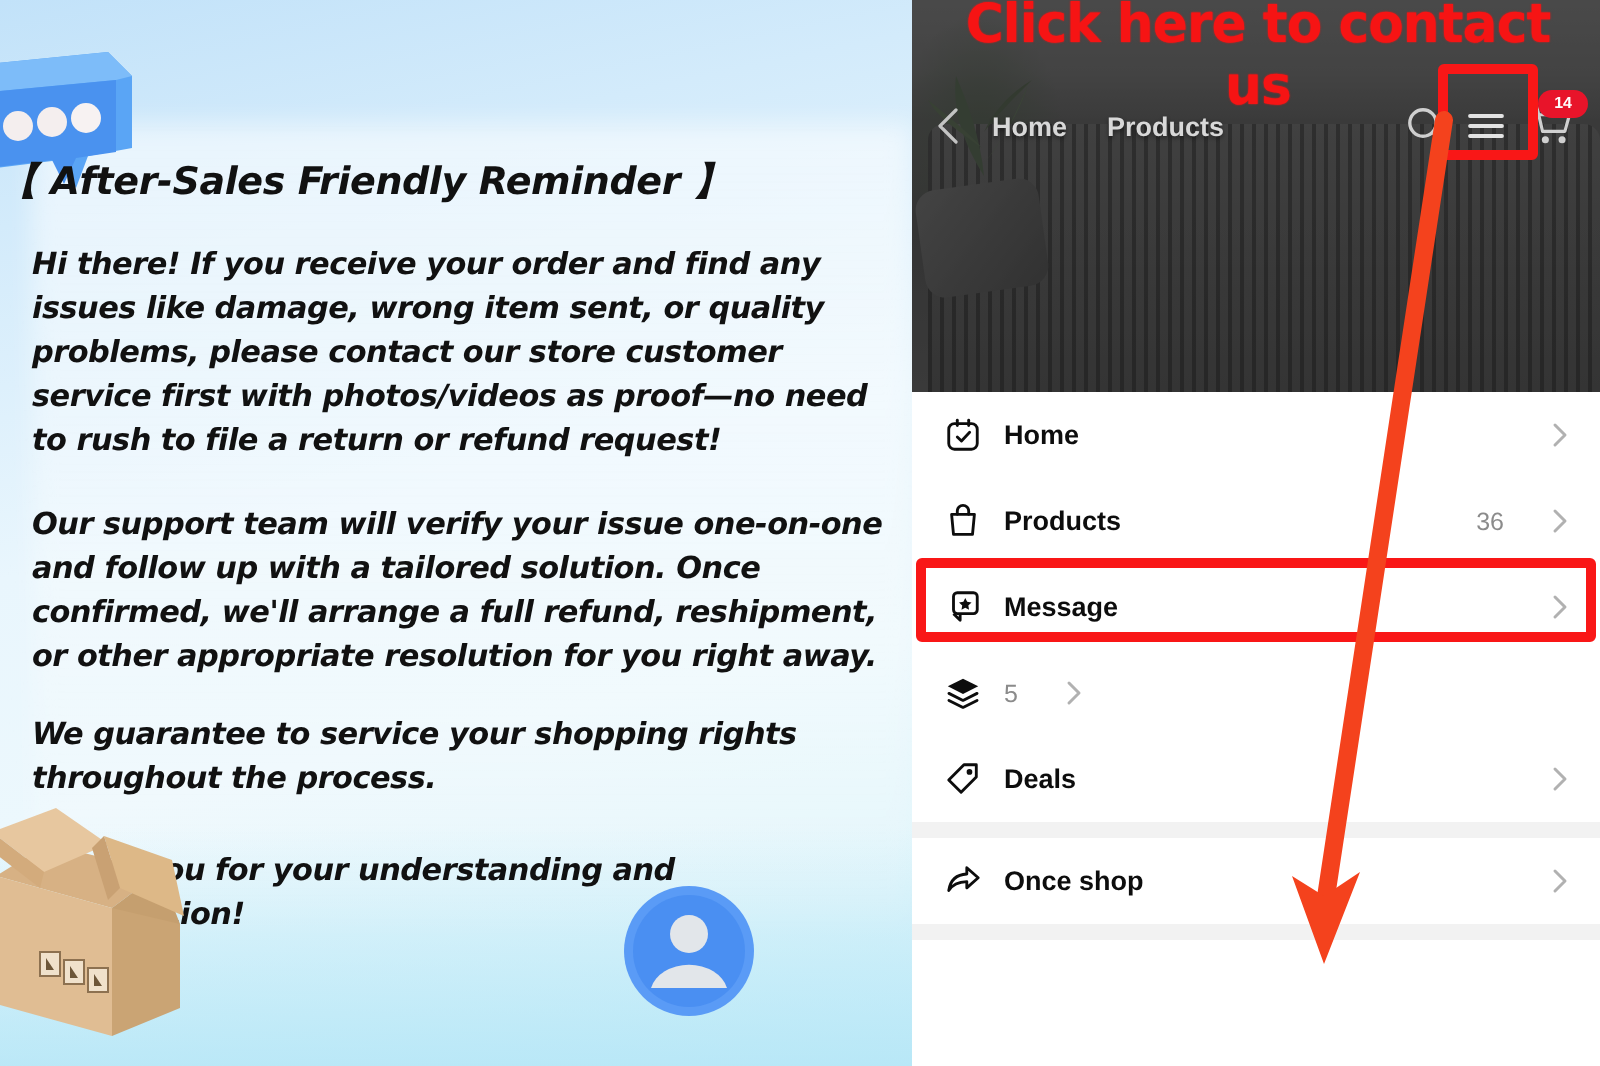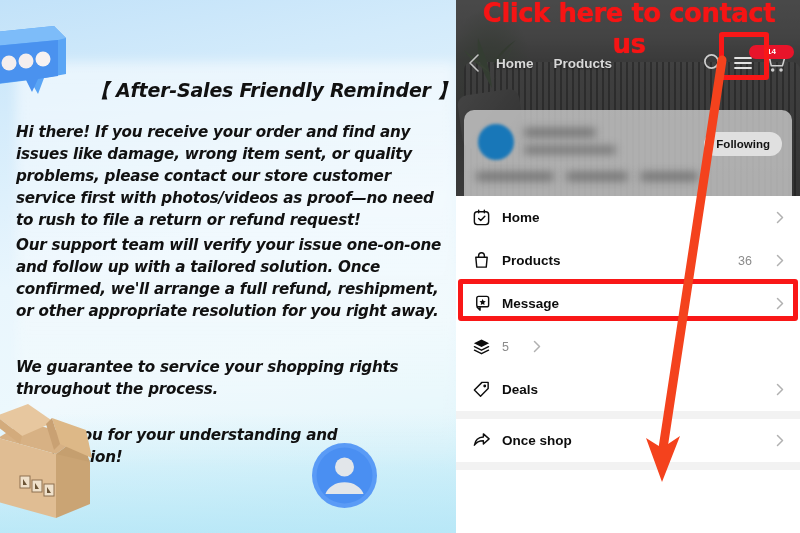--- a/index.html
+++ b/index.html
@@ -36,33 +36,33 @@
 
   
   #avatar-badge { position: absolute; left: 312px; top: 443px; width: 65px; height: 65px; }
 
   #left-content {
     position: absolute; left: 0; top: 0; width: 456px; height: 533px;
     padding: 0 16px;
   }
   .reminder-title {
     position: absolute; left: 0; right: 0; top: 78px;
-    text-align: right;
+    text-align: left;
     font-size: 19px; font-weight: bold; font-style: italic;
     color: #111111; letter-spacing: -0.2px;
     font-family: "DejaVu Sans", sans-serif;
   }
   .reminder-para {
     position: absolute; left: 16px; right: 10px;
     font-size: 15.2px; font-weight: bold; font-style: italic;
     color: #111111; line-height: 1.45; letter-spacing: -0.25px;
     font-family: "DejaVu Sans", sans-serif;
   }
   #para-1 { top: 121px; }
-  #para-2 { top: 234px; }
+  #para-2 { top: 251px; }
   #para-3 { top: 356px; }
   #para-4 { top: 424px; }
 
   
   #right-panel {
     position: absolute; left: 456px; top: 0; width: 344px; height: 533px;
     background: #ffffff; overflow: hidden;
   }
 
   
@@ -102,21 +102,21 @@
     color: #d8d8d8; font-size: 13.5px; font-weight: bold; padding: 0 8px;
     text-shadow: 0 1px 2px rgba(0,0,0,.45);
   }
   #nav-spacer { flex: 1 1 auto; }
   .nav-icon { width: 26px; height: 26px; position: relative; flex: 0 0 auto; }
   #cart-wrap { width: 30px; height: 28px; position: relative; flex: 0 0 auto; margin-left: 2px; }
   #cart-badge {
     position: absolute; right: -2px; top: -4px;
     background: #e8142a; color: #fff; font-size: 8px; font-weight: bold;
     min-width: 15px; height: 14px; line-height: 14px; text-align: left;
-    border-radius: 8px; padding: 0 18px;
+    border-radius: 8px; padding: 0 8px;
   }
 
   
   #shop-card {
     position: absolute; left: 8px; top: 110px; width: 328px; height: 86px;
     background: rgba(205,205,205,0.80); border-radius: 10px 10px 0 0;
     overflow: hidden;
   }
   #shop-avatar {
     position: absolute; left: 14px; top: 14px; width: 36px; height: 36px;
@@ -262,29 +262,20 @@
       <div id="cart-wrap">
         <svg viewBox="0 0 28 28" width="26" height="26">
           <path d="M3 5 H7 L10 18 H22 L24.5 9 H8" fill="none" stroke="#cfcfcf" stroke-width="1.7" stroke-linecap="round" stroke-linejoin="round"></path>
           <circle cx="11.5" cy="22.5" r="1.9" fill="#cfcfcf"></circle>
           <circle cx="20.5" cy="22.5" r="1.9" fill="#cfcfcf"></circle>
         </svg>
         <div id="cart-badge">14</div>
       </div>
     </div>
 
-    <div id="shop-card">
-      <div id="shop-avatar"></div>
-      <div class="redact" id="redact-name"></div>
-      <div class="redact" id="redact-sub"></div>
-      <div class="redact" id="redact-s1"></div>
-      <div class="redact" id="redact-s2"></div>
-      <div class="redact" id="redact-s3"></div>
-      <button id="following-btn">Following</button>
-    </div>
 
     <div id="menu-sheet">
 
       <div class="menu-row">
         <svg class="menu-icon" viewBox="0 0 20 20">
           <rect x="2.5" y="4" width="15" height="13.5" rx="3" fill="none" stroke="#0d0d0d" stroke-width="1.5"></rect>
           <path d="M7 2.2 V5" stroke="#0d0d0d" stroke-width="1.5" stroke-linecap="round"></path>
           <path d="M13 2.2 V5" stroke="#0d0d0d" stroke-width="1.5" stroke-linecap="round"></path>
           <path d="M7 11 l2.2 2.2 L13.5 8.6" fill="none" stroke="#0d0d0d" stroke-width="1.5" stroke-linecap="round" stroke-linejoin="round"></path>
         </svg>

